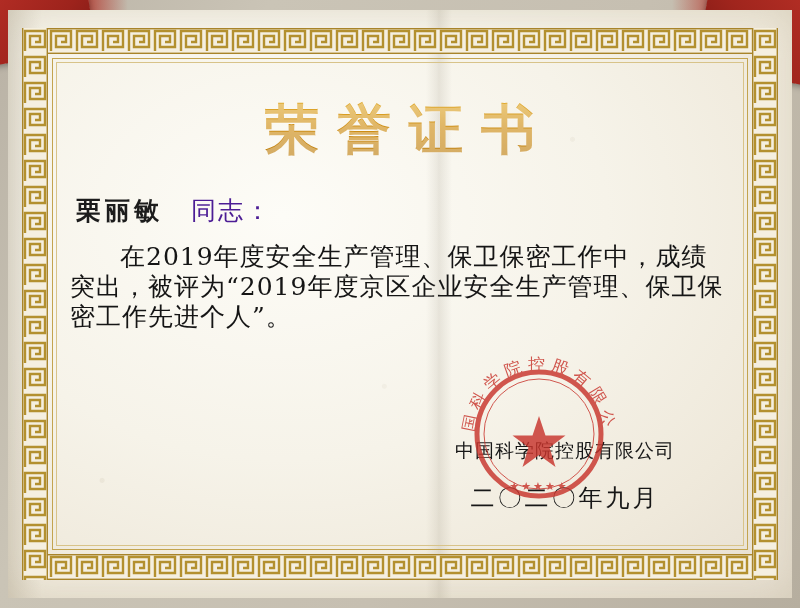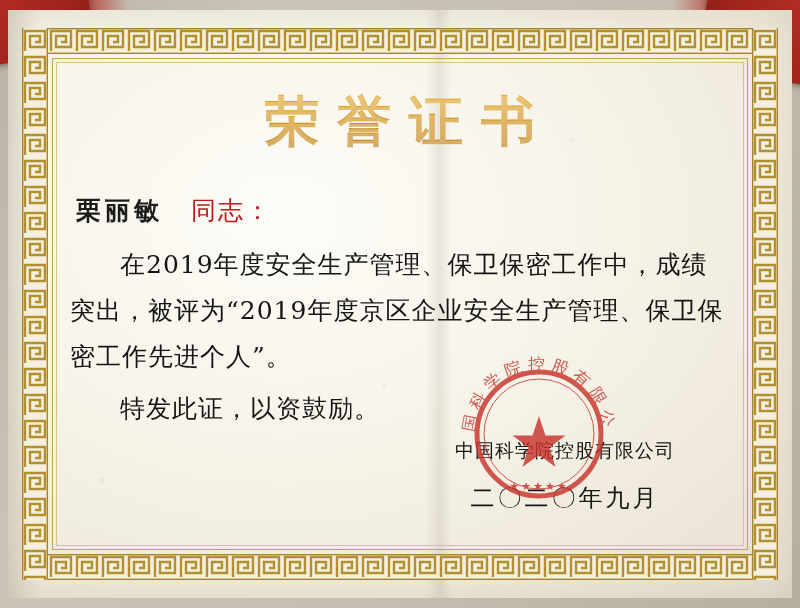--- a/index.html
+++ b/index.html
@@ -129,21 +129,21 @@
   .content {
     position: absolute;
     left: 60px;
     top: 66px;
     width: 680px;
     height: 476px;
   }
   .title {
     position: absolute;
     left: 0;
-    top: 20px;
+    top: 28px;
     width: 680px;
     text-align: center;
     font-family: "DejaVu Serif", "Liberation Serif", serif;
     font-size: 54px;
     font-weight: bold;
     letter-spacing: 18px;
     text-indent: 18px;
     color: #d39b1b;
     background: linear-gradient(180deg, #e7b53a 0%, #cf8f16 45%, #b87a10 100%);
     -webkit-background-clip: text;
@@ -163,32 +163,32 @@
   .recipient-name {
     font-family: "DejaVu Serif", "Liberation Serif", serif;
     font-size: 25px;
     font-weight: bold;
     color: #1c1c1c;
     letter-spacing: 4px;
   }
   .recipient-suffix {
     font-family: Liberation Mono, monospace;
     font-size: 25px;
-    color: #b91c1c;
+    color: #4c1d95;
     letter-spacing: 2px;
   }
 
   .body-text {
     position: absolute;
     left: 10px;
     top: 176px;
     width: 660px;
     font-family: "DejaVu Serif", "Liberation Serif", serif;
     font-size: 25px;
-    line-height: 46px;
+    line-height: 30px;
     color: #151515;
     letter-spacing: 1px;
   }
   .para { text-indent: 50px; margin: 0 0 6px 0; }
 
   .sign-block {
     position: absolute;
     right: 10px;
     top: 372px;
     width: 330px;
@@ -283,21 +283,20 @@
 
     <div class="title">荣誉证书</div>
 
     <div class="recipient-line">
       <span class="recipient-name">栗丽敏</span>
       <span class="recipient-suffix">同志：</span>
     </div>
 
     <div class="body-text">
       <p class="para">在2019年度安全生产管理、保卫保密工作中，成绩突出，被评为“2019年度京区企业安全生产管理、保卫保密工作先进个人”。</p>
-      <p class="para">特发此证，以资鼓励。</p>
     </div>
 
     <div class="sign-block">
       <div class="issuer">中国科学院控股有限公司</div>
       <div class="issue-date">二〇二〇年九月</div>
     </div>
   </div>
 
   <div class="seal">
     <svg viewBox="0 0 168 168" width="168" height="168">

